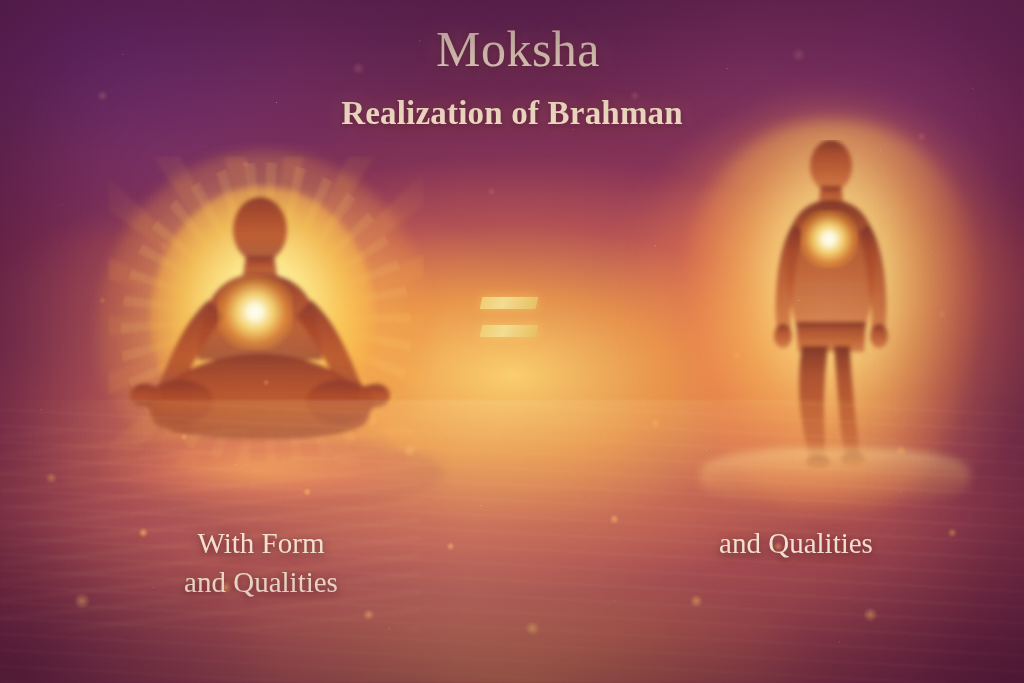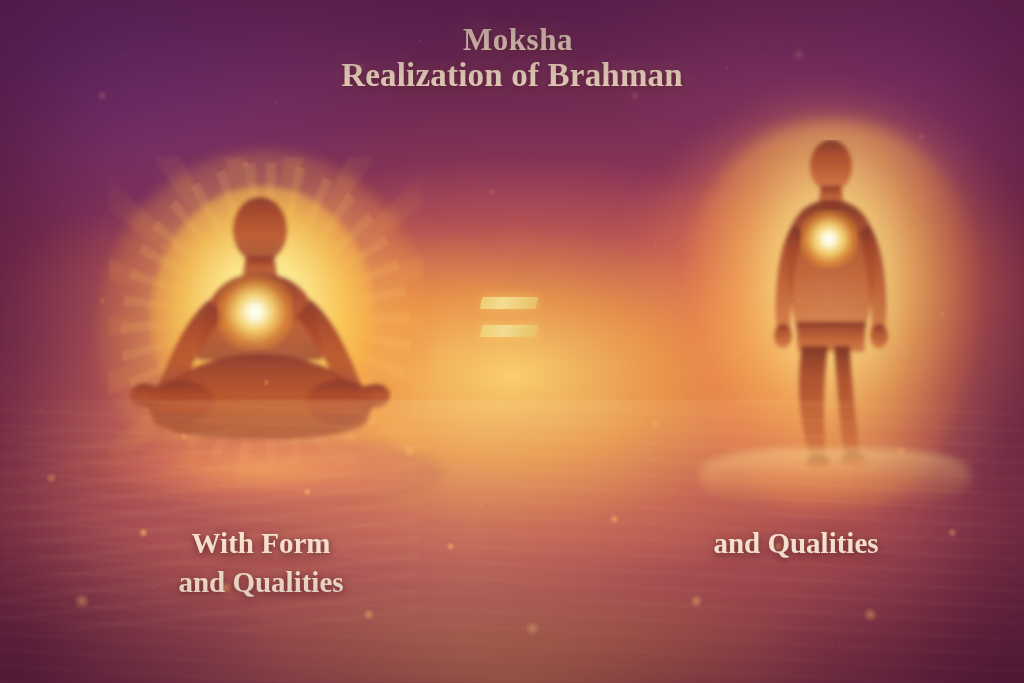--- a/index.html
+++ b/index.html
@@ -195,33 +195,33 @@
     width:56px;height:12px;
     background:linear-gradient(100deg,#f0cf72 0%,#f5dd92 40%,#e8c163 100%);
     transform:skewX(-12deg);
     box-shadow:0 0 10px rgba(255,210,110,.55);
     border-radius:1px;
   }
 
   
   #title-block{position:absolute;left:0;right:0;top:24px;text-align:center;}
   #title{
-    font-size:31px;font-weight:700;letter-spacing:.5px;line-height:1;
+    font-size:50px;font-weight:400;letter-spacing:.5px;line-height:1;
     color:#f7e7cd;
     text-shadow:0 2px 8px rgba(80,20,40,.72), 0 0 22px rgba(255,200,140,.35);
     padding-left:12px;
   }
   #subtitle{
-    margin-top:4px;font-size:33px;font-weight:700;letter-spacing:.2px;line-height:1;
+    margin-top:23px;font-size:33px;font-weight:700;letter-spacing:.2px;line-height:1;
     color:#f7e3c8;
     text-shadow:0 2px 7px rgba(80,20,40,.70), 0 0 18px rgba(255,200,140,.28);
   }
   .caption{
     position:absolute;text-align:center;
-    font-size:29px;font-weight:700;line-height:1.34;
+    font-size:29px;font-weight:400;line-height:1.34;
     color:#fbe9d3;
     text-shadow:0 2px 8px rgba(86,22,40,.85), 0 0 18px rgba(255,190,130,.28);
   }
   #caption-left{left:96px;top:524px;width:330px;}
   #caption-right{left:616px;top:524px;width:360px;}
 
   
   #vignette{
     box-shadow:inset 0 0 130px 36px rgba(60,14,46,.60);
   }

